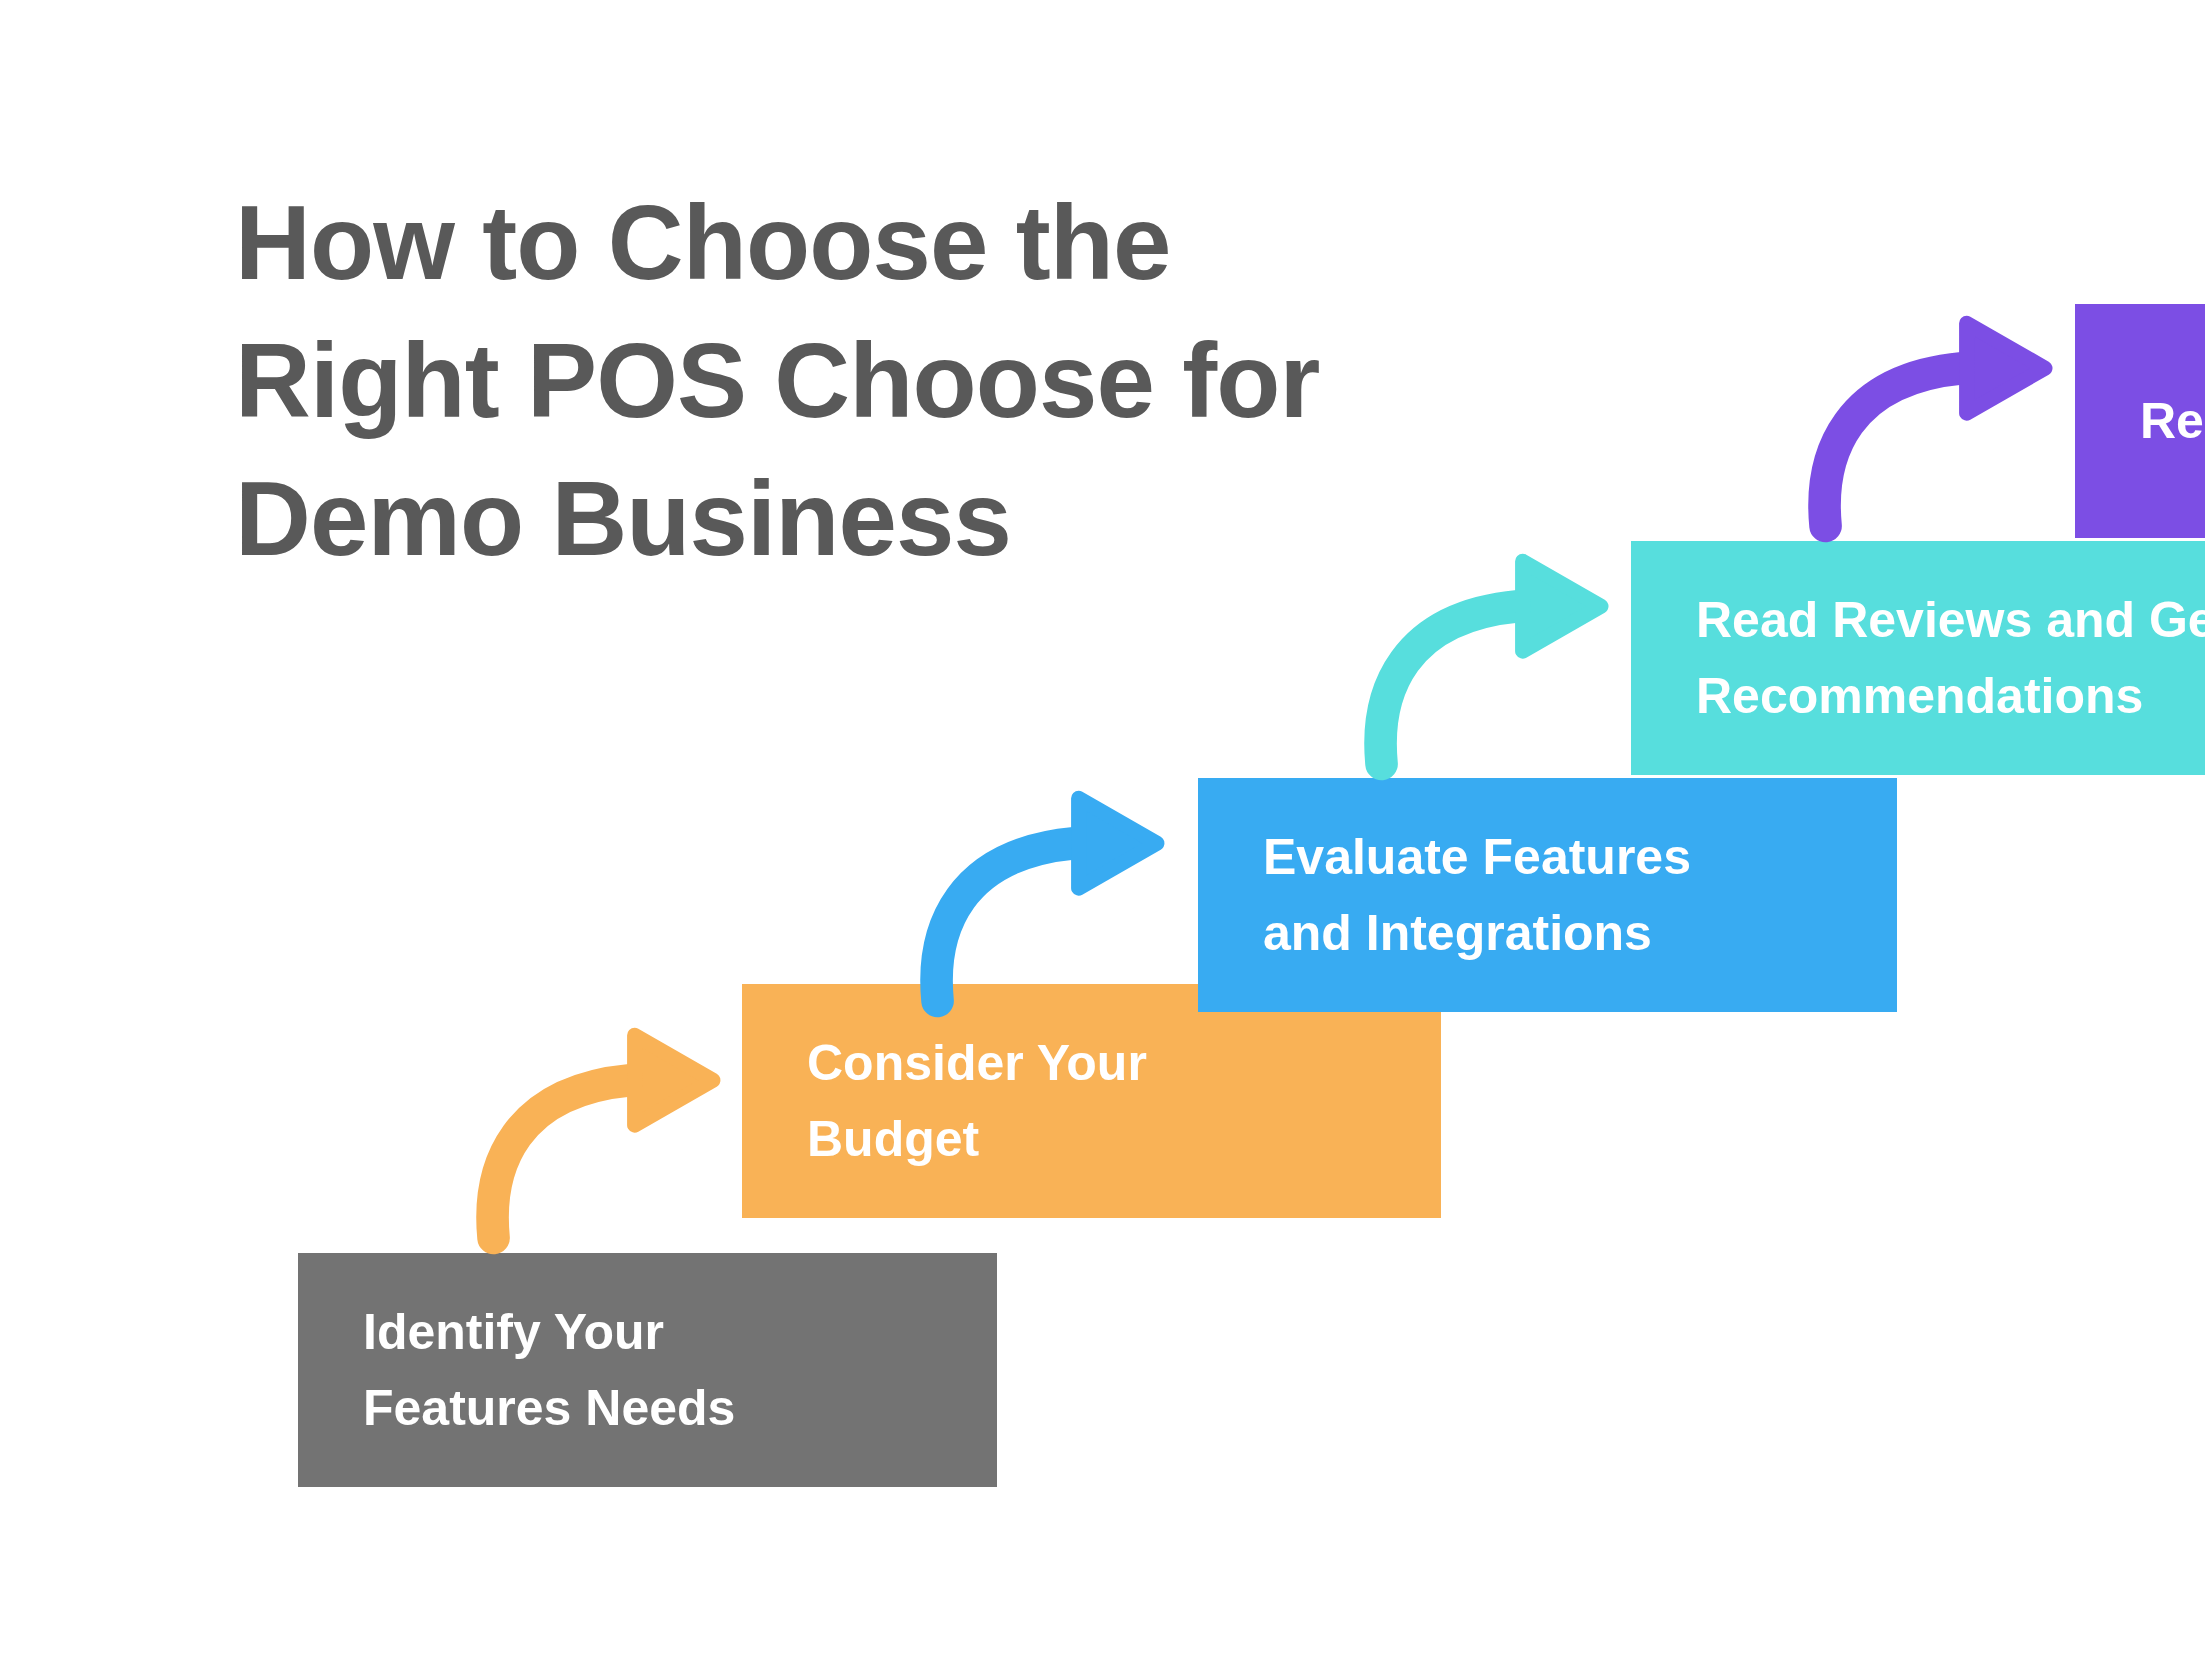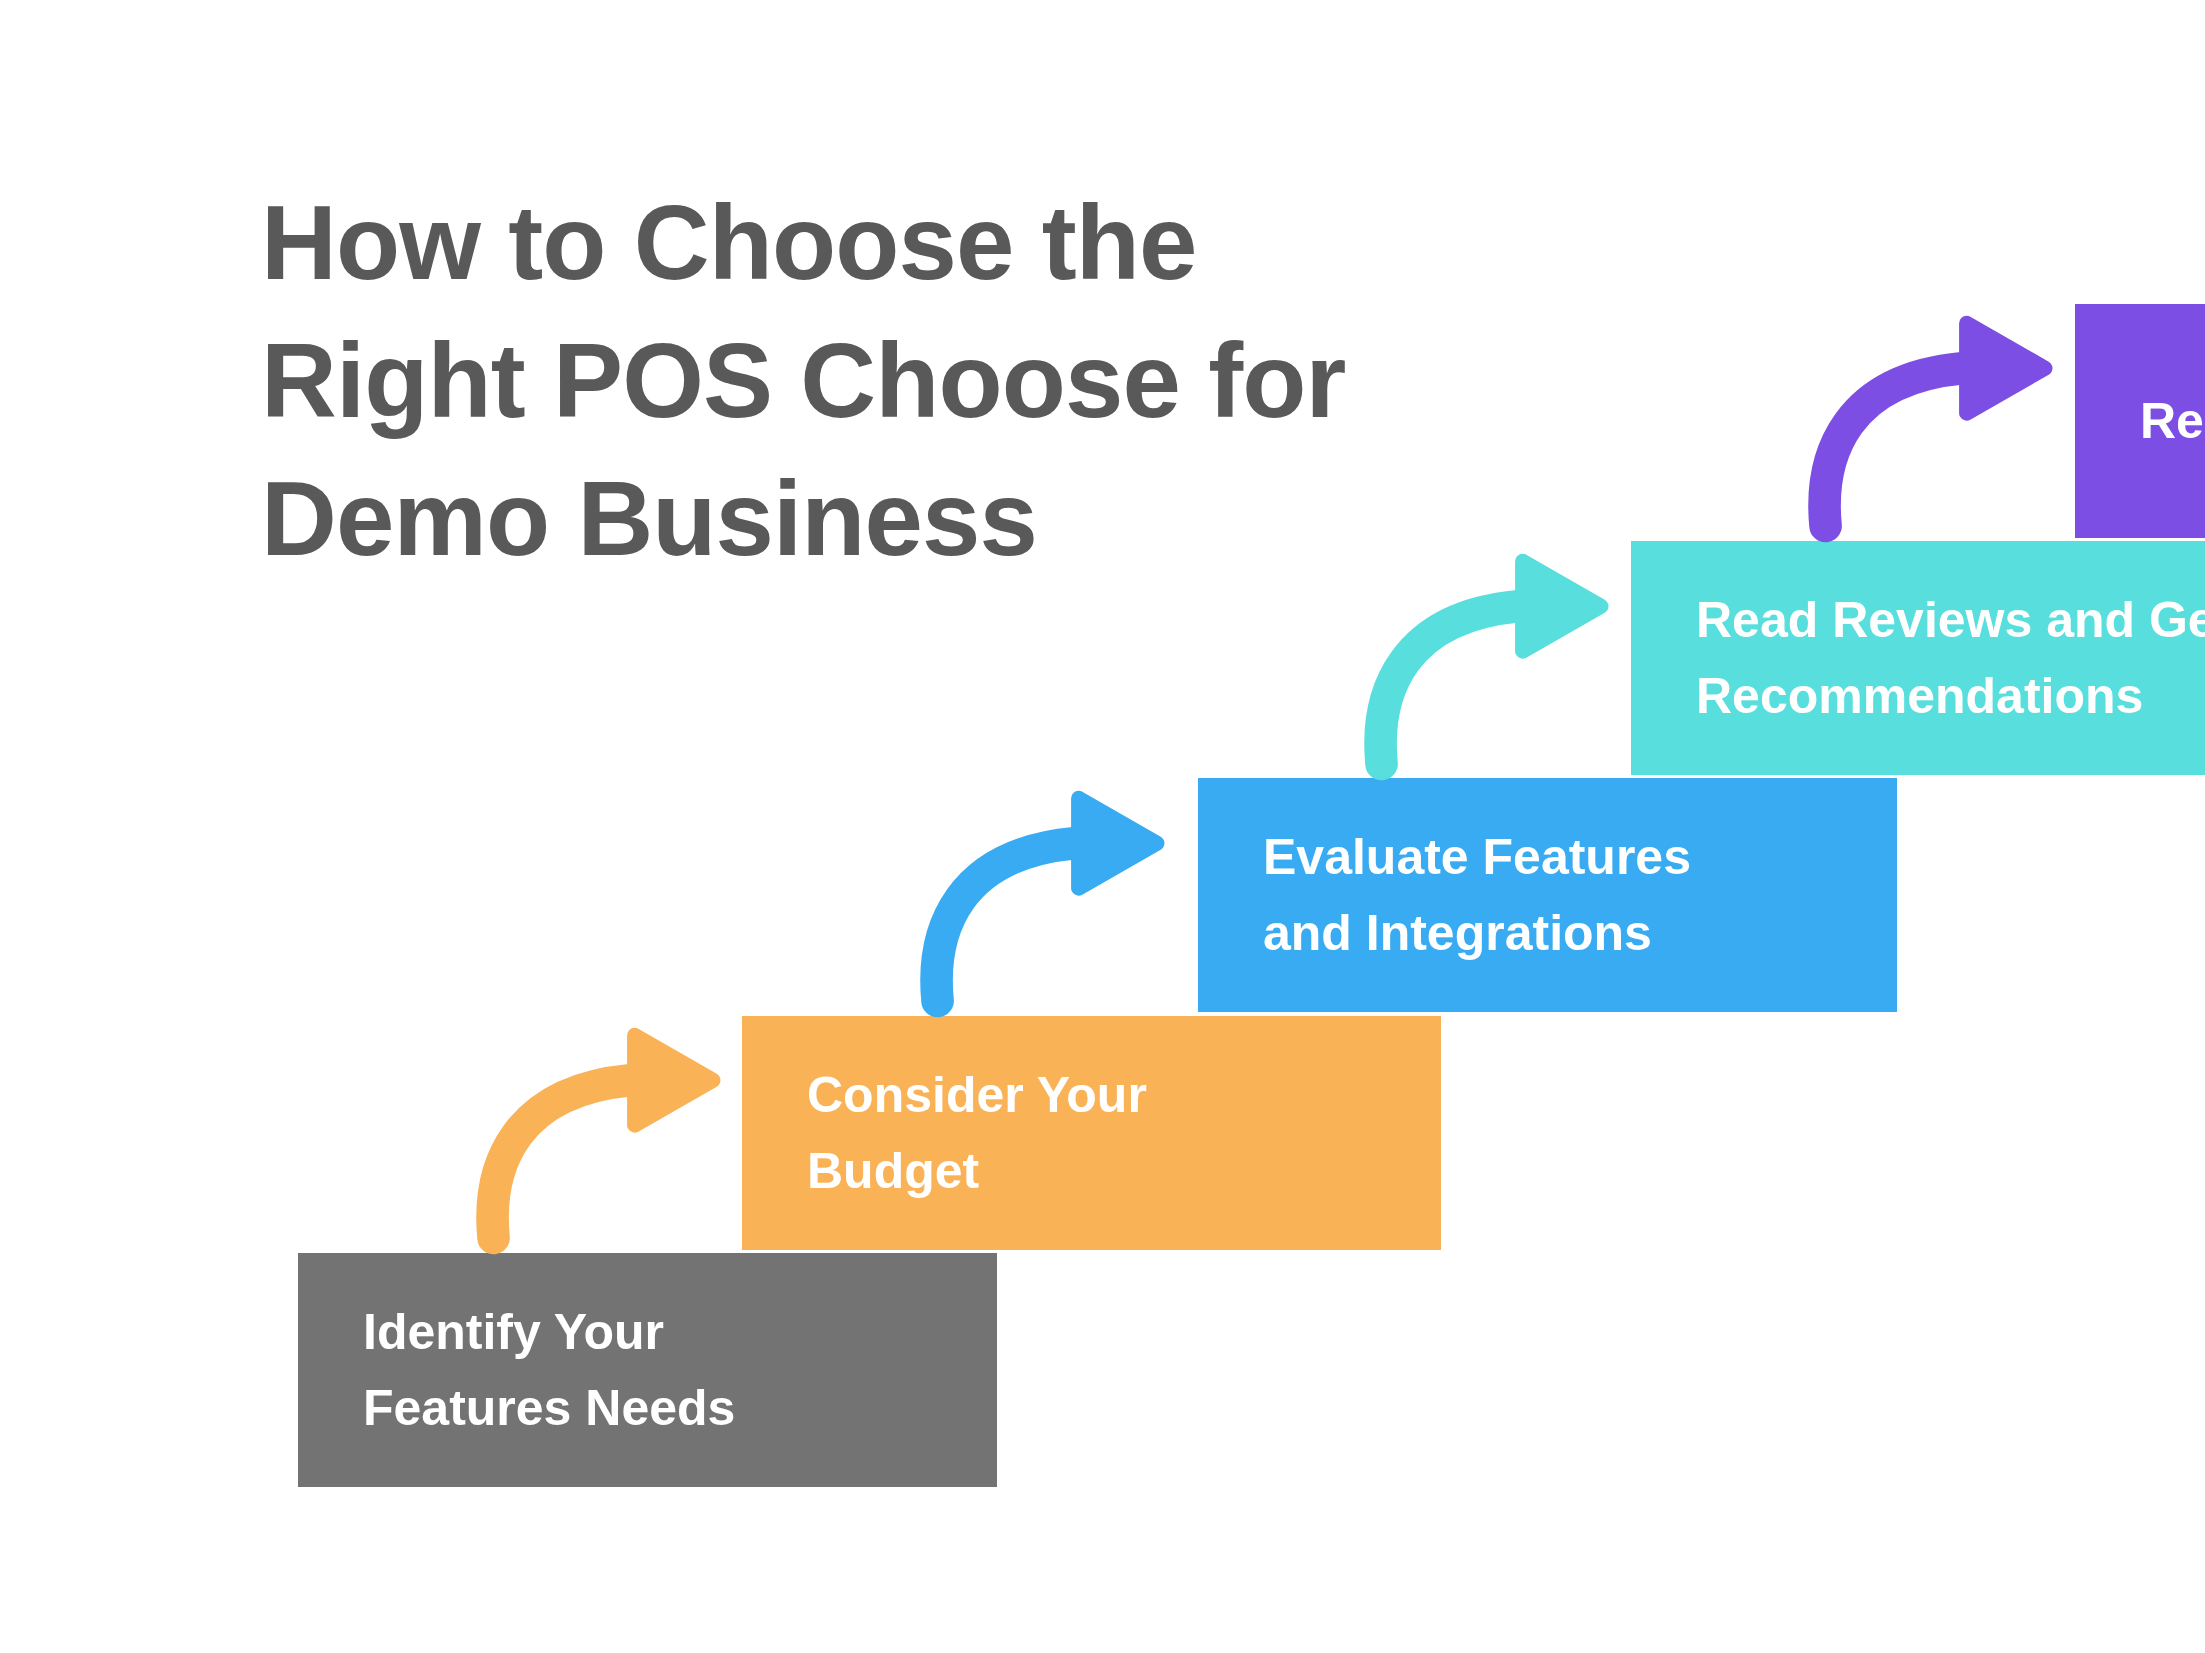--- a/index.html
+++ b/index.html
@@ -2,30 +2,30 @@
 <html style="font-size:7px"><head>
 <meta charset="utf-8">
 <style>
   html,body{margin:0;padding:0;background:#ffffff;}
   .canvas{position:relative;width:2977px;height:1654px;background:#ffffff;overflow:hidden;
           font-family:"Liberation Sans", sans-serif;}
 
   
   .title{position:absolute;left:235px;top:174px;font-size:105px;line-height:138px;
          font-weight:700;letter-spacing:-0.9px;color:#595959;}
-  .title .t-line{display:block;white-space:nowrap;margin-left:26px;}
+  .title .t-line{display:block;white-space:nowrap;}
 
   
   .step{position:absolute;width:699px;height:234px;display:flex;align-items:center;}
   .step-label{padding-left:65px;padding-right:49px;font-size:50px;line-height:76px;
               font-weight:700;color:#ffffff;}
   .step-label .line{display:block;white-space:nowrap;}
   .step-label .line:empty{display:none;}
   .s1{left:298px;top:1253px;}
-  .s2{left:742px;top:1016px;}
+  .s2{left:742px;top:984px;}
   .s3{left:1198px;top:778px;}
   .s4{left:1631px;top:541px;}
   .s5{left:2075px;top:304px;}
 
   
   .arrow{position:absolute;width:260px;height:243px;overflow:visible;}
   .a1{left:468px;top:1012px;}
   .a2{left:912px;top:775px;}
   .a3{left:1356px;top:538px;}
   .a4{left:1800px;top:300px;}

